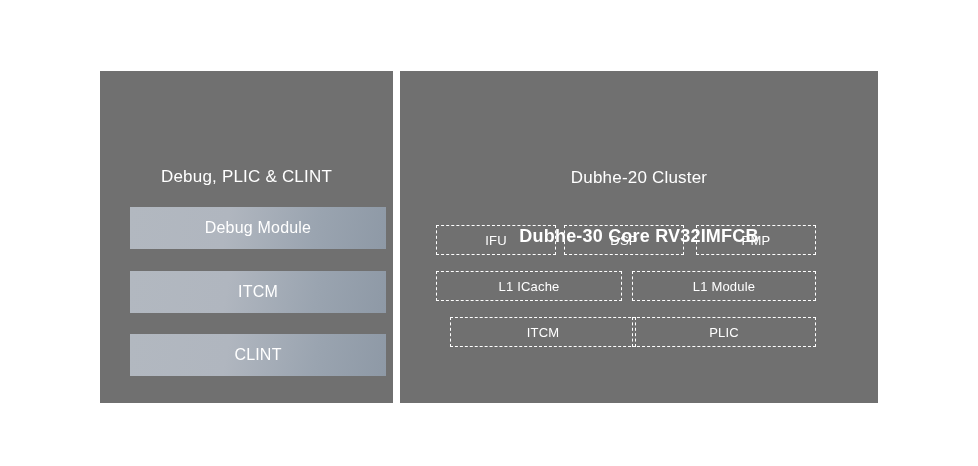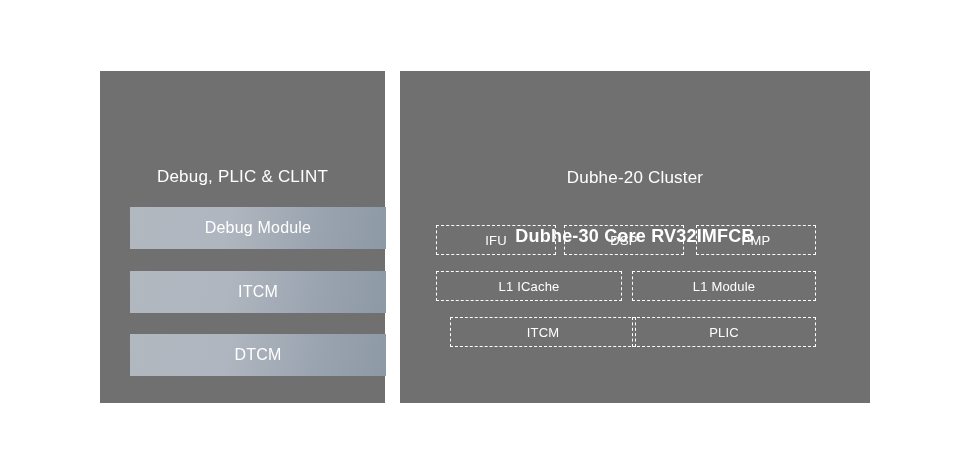--- a/index.html
+++ b/index.html
@@ -17,20 +17,21 @@
     position: relative;
     width: 978px;
     height: 466px;
     background: #ffffff;
   }
 
   
   .panel {
     position: absolute;
     background: #707070;
+    padding-left: 8px;
   }
   #left-panel  { left: 100px; top: 71px; width: 285px; height: 332px; }
   #right-panel { left: 400px; top: 71px; width: 470px; height: 332px; }
 
   .panel-title {
     position: absolute;
     left: 0;
     width: 100%;
     text-align: center;
     color: #ffffff;
@@ -123,21 +124,21 @@
 
     <div class="block" id="block-0">
       <span class="block-label">Debug Module</span>
     </div>
 
     <div class="block" id="block-1">
       <span class="block-label">ITCM</span>
     </div>
 
     <div class="block" id="block-2">
-      <span class="block-label">DTCM</span>
+      <span class="block-label">CLINT</span>
     </div>
 
   </div>
 
   <div class="panel" id="right-panel">
 
     <div class="panel-title" id="right-panel-title">Dubhe-20 Cluster</div>
 
     <div class="core-title">Dubhe-30 Core RV32IMFCB</div>
 

